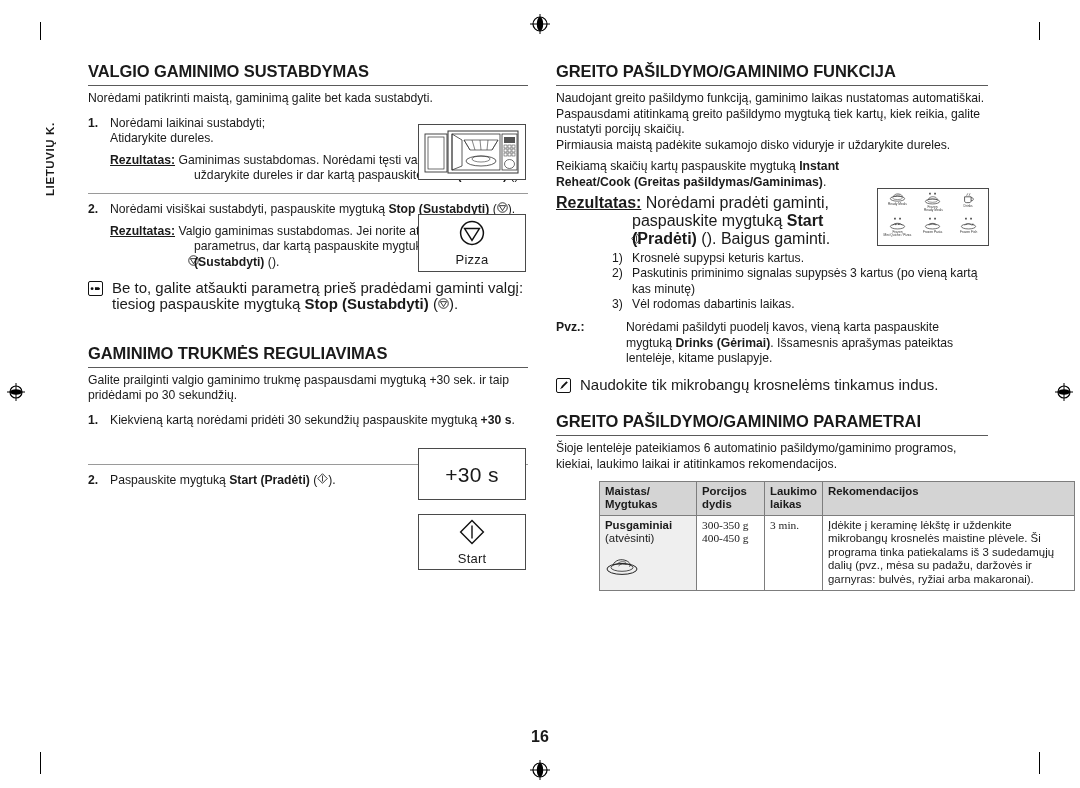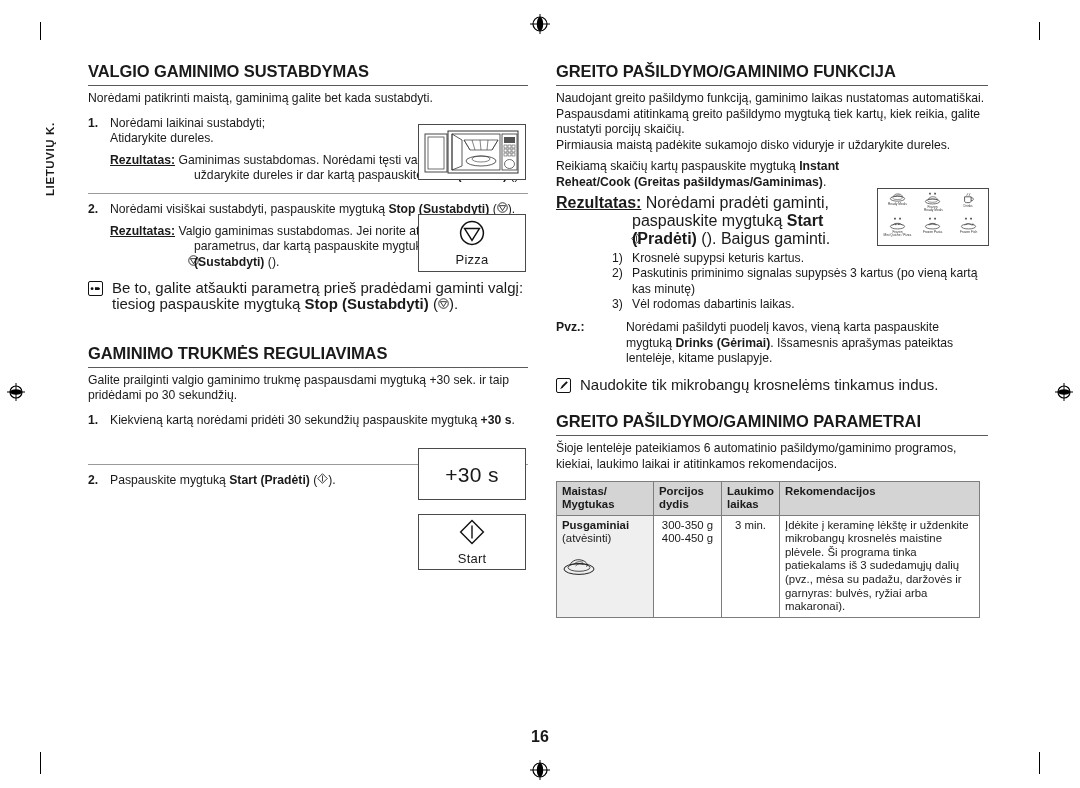--- a/index.html
+++ b/index.html
@@ -226,40 +226,41 @@
   }
   .pvz .plabel {
     position: absolute;
     left: 0;
     top: 0;
     font-weight: bold;
   }
 
   
   table.params {
-    width: 424px;
+    width: 476px;
     border-collapse: collapse;
     font-size: 11.4px;
     margin-top: 8px;
     table-layout: fixed;
+    margin-left: 43px;
   }
   table.params th,
   table.params td {
     border: 1px solid #7d7d7d;
     padding: 3px 5px;
     vertical-align: top;
     line-height: 13.6px;
   }
   table.params thead th {
     background: #d4d4d4;
     font-weight: bold;
     text-align: left;
   }
   table.params td.cell-center {
-    text-align: center;
+    font-family: Liberation Serif, serif;
   }
   td.food-cell {
     background: #efefef;
   }
   .food-name { font-weight: bold; }
   .food-sub  { font-weight: normal; }
   .food-ico  { margin-top: 10px; }
 
   
   .pageno {

